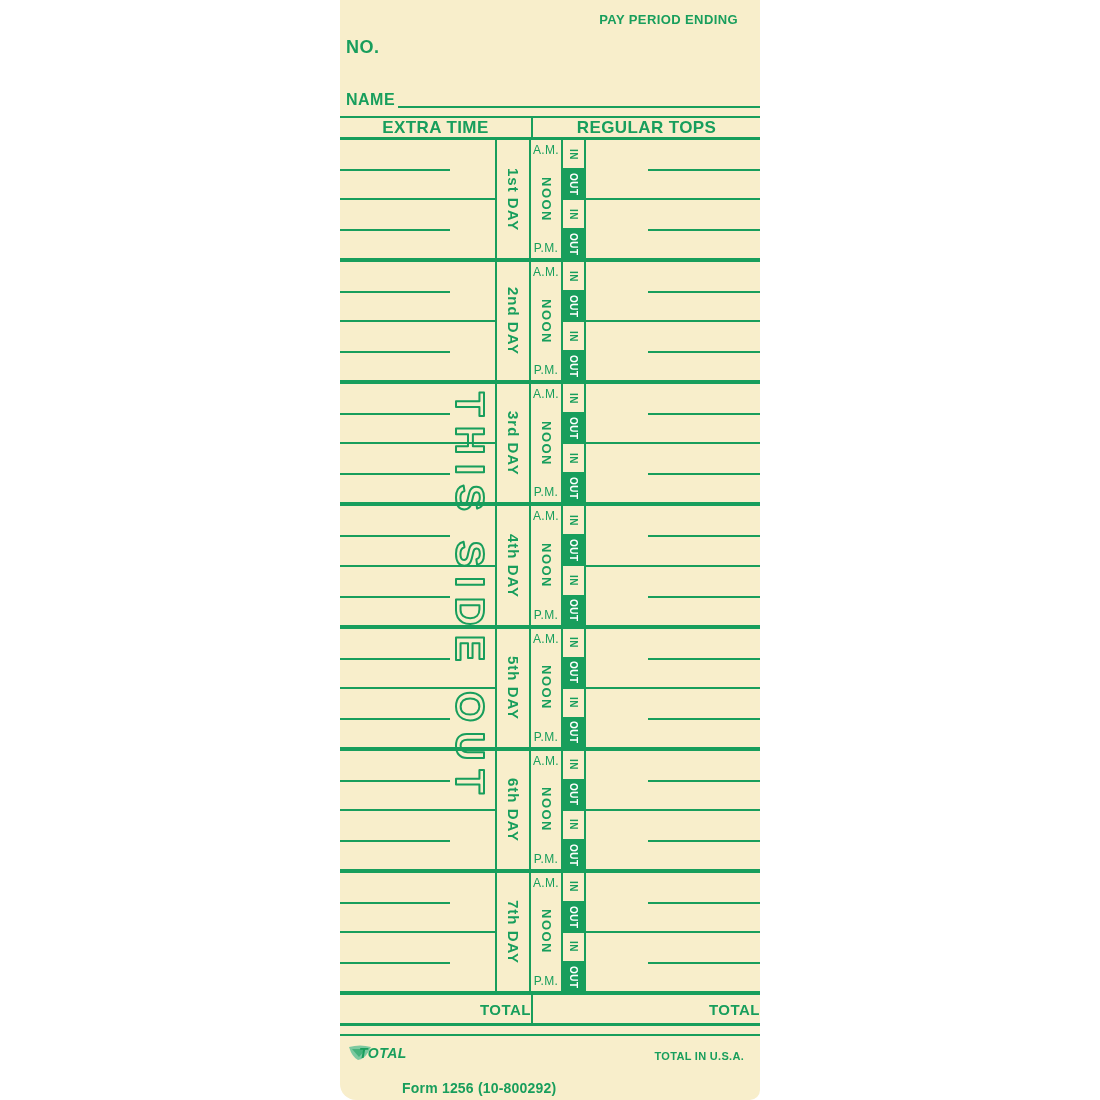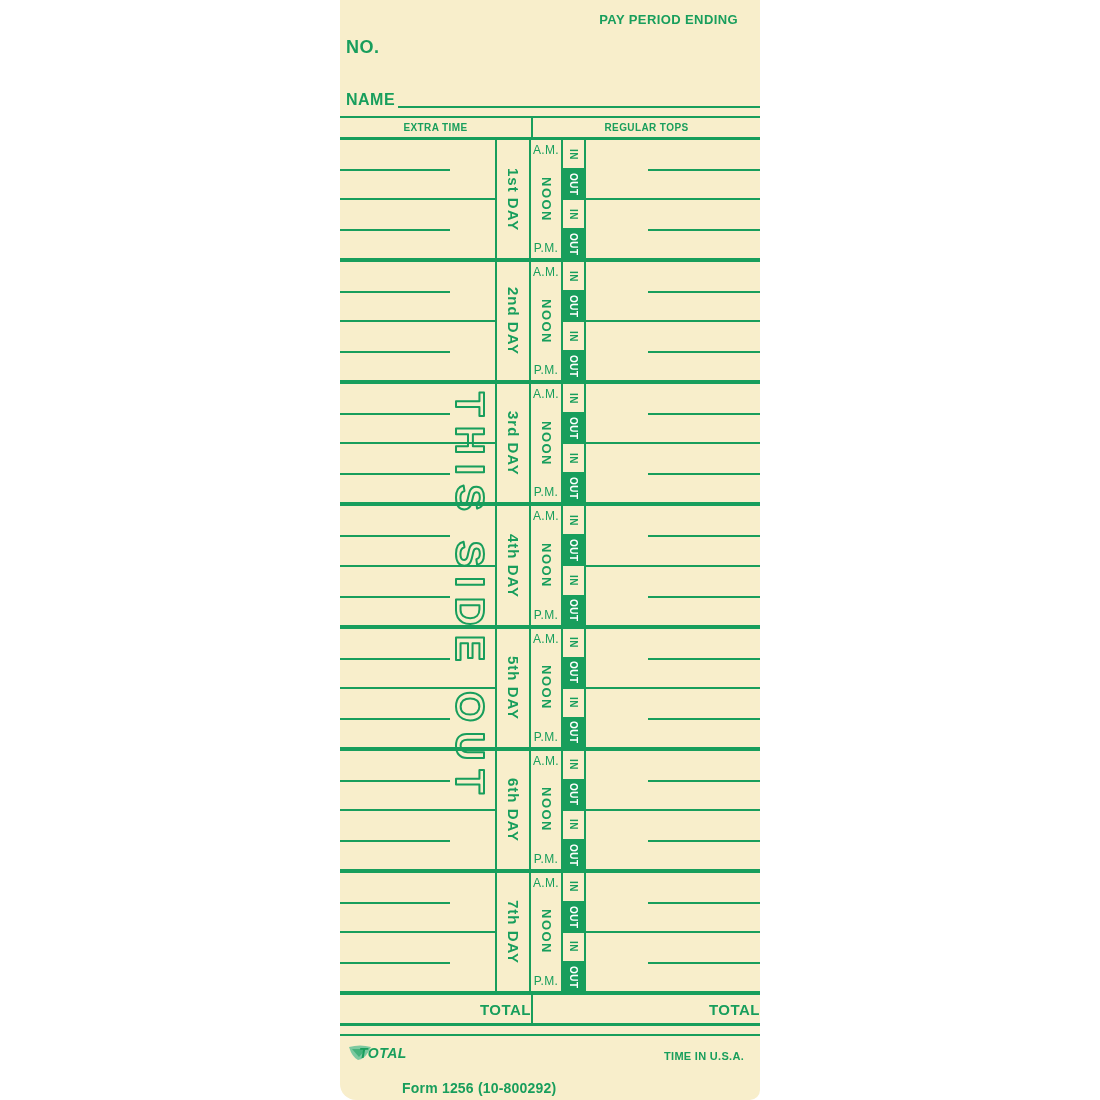--- a/index.html
+++ b/index.html
@@ -17,21 +17,21 @@
 
   
   .pay-period{position:absolute;top:12px;right:22px;font-size:13px;font-weight:700;letter-spacing:.4px;}
   .no-label{position:absolute;top:37px;left:6px;font-size:18px;font-weight:700;letter-spacing:.5px;text-align:right;}
   .name-label{position:absolute;top:91px;left:6px;font-size:16px;font-weight:700;letter-spacing:.5px;}
   .name-line{position:absolute;top:106px;left:58px;right:0;height:2px;background:var(--green);}
   .hline{position:absolute;left:0;right:0;background:var(--green);}
   .rule-header-top{top:116px;height:2px;}
   .rule-header-bottom{top:137px;height:3px;}
   .col-headers{position:absolute;top:118px;left:0;right:0;height:19px;display:flex;}
-  .col-header{display:flex;align-items:center;justify-content:center;font-size:10px;font-weight:700;letter-spacing:.4px;}
+  .col-header{display:flex;align-items:center;justify-content:center;font-size:17px;font-weight:700;letter-spacing:.4px;}
   .col-header.extra{width:193px;border-right:2px solid var(--green);}
   .col-header.regular{flex:1;}
 
   
   .day-grid{position:absolute;top:140px;left:0;right:0;height:855px;display:flex;flex-direction:column;}
   .day-block{flex:1;display:flex;border-bottom:4px solid var(--green);}
   .col{position:relative;}
   .col-extra{width:157px;border-right:2px solid var(--green);display:flex;flex-direction:column;}
   .col-regular{flex:1;display:flex;flex-direction:column;}
   .half{flex:1;position:relative;}
@@ -331,20 +331,20 @@
     <div class="hline rule-bottom-thin"></div>
 
     <div class="brand">
       <svg class="logo-leaf" viewBox="0 0 24 16">
         <path d="M1,2 Q12,-1 23,2 Q18,14 10,15 Q4,12 1,2 Z" fill="#7cc9a0"></path>
         <path d="M4,4 L11,12 L18,4 Z" fill="#189e5c" opacity="0.55"></path>
       </svg>
       <span class="logo-text">TOTAL</span>
     </div>
     <div class="form-number">Form 1256 (10-800292)</div>
-    <div class="litho">TIME IN U.S.A.</div>
+    <div class="litho">TOTAL IN U.S.A.</div>
 
     <svg class="overlay-svg" width="50" height="420">
       <text transform="translate(9 6) rotate(90)" x="0" y="0" font-family="Liberation Sans, sans-serif" font-size="40" font-weight="bold" fill="none" stroke="#189e5c" stroke-width="2" stroke-linejoin="round" textLength="402" lengthAdjust="spacing">THIS SIDE OUT</text>
     </svg>
 
   </div>
 </div>
 
 </body></html>

